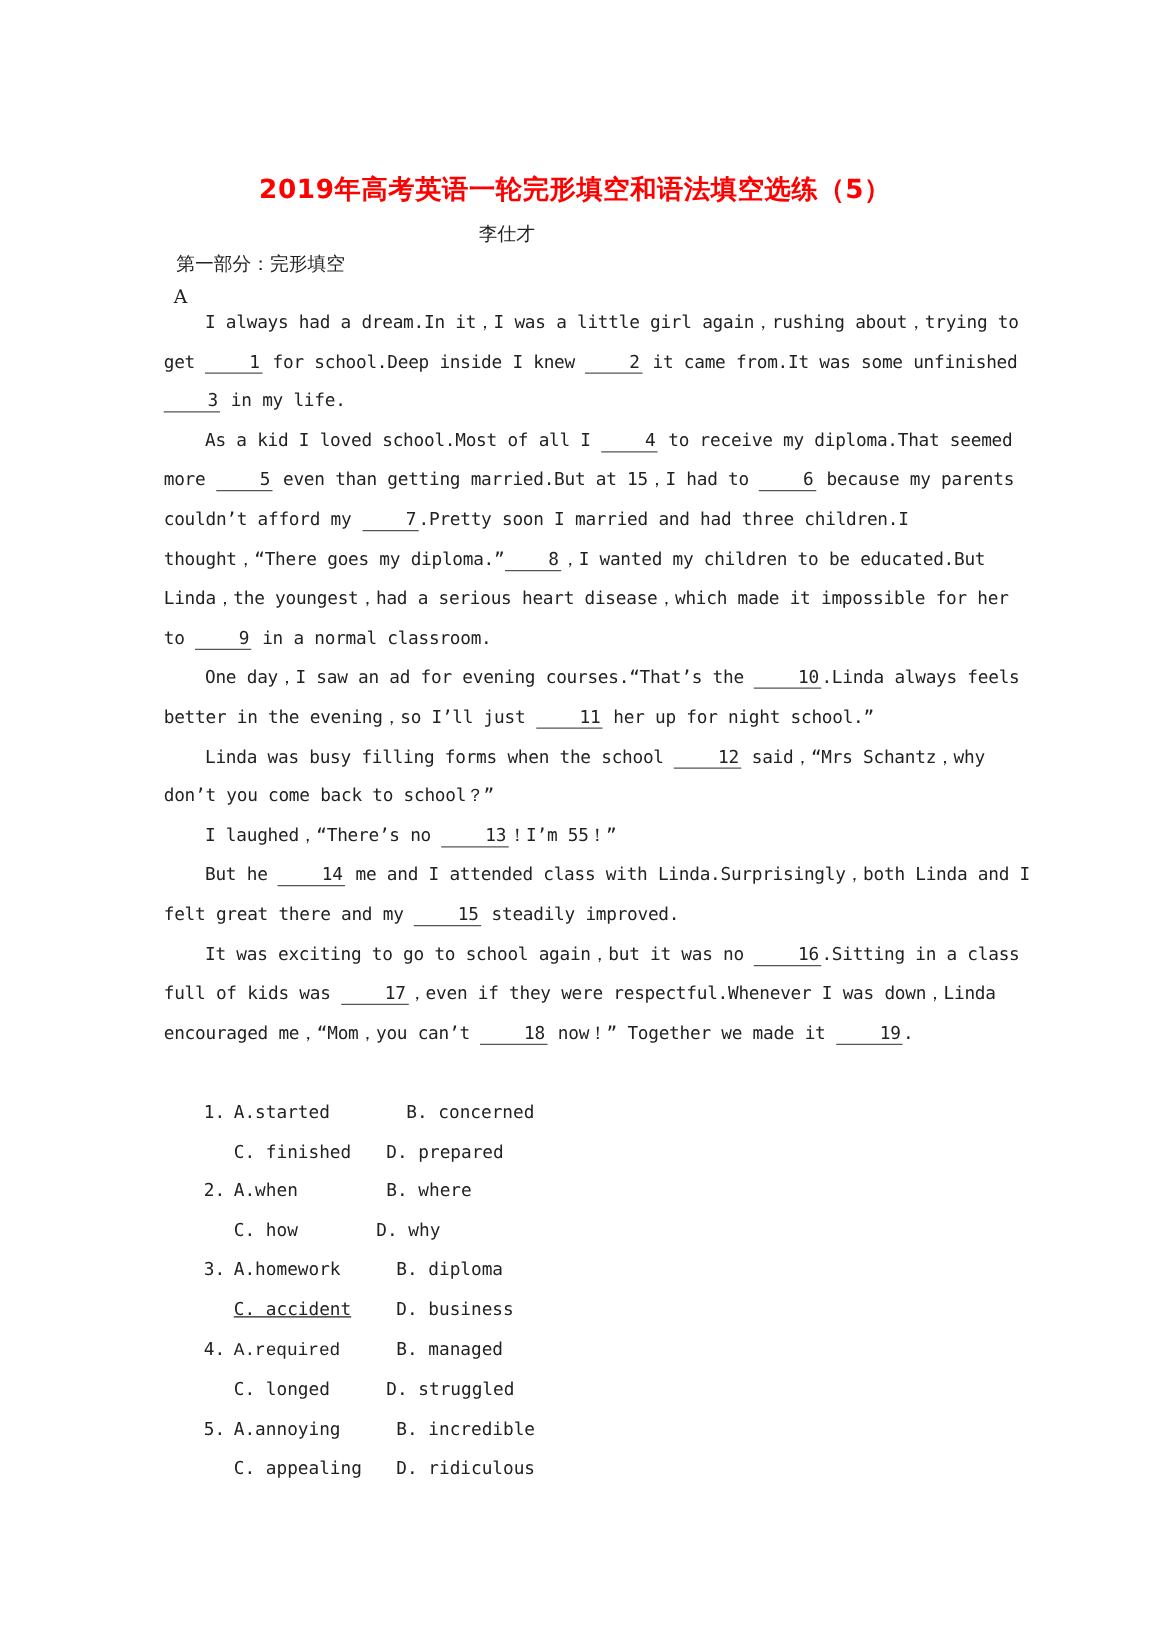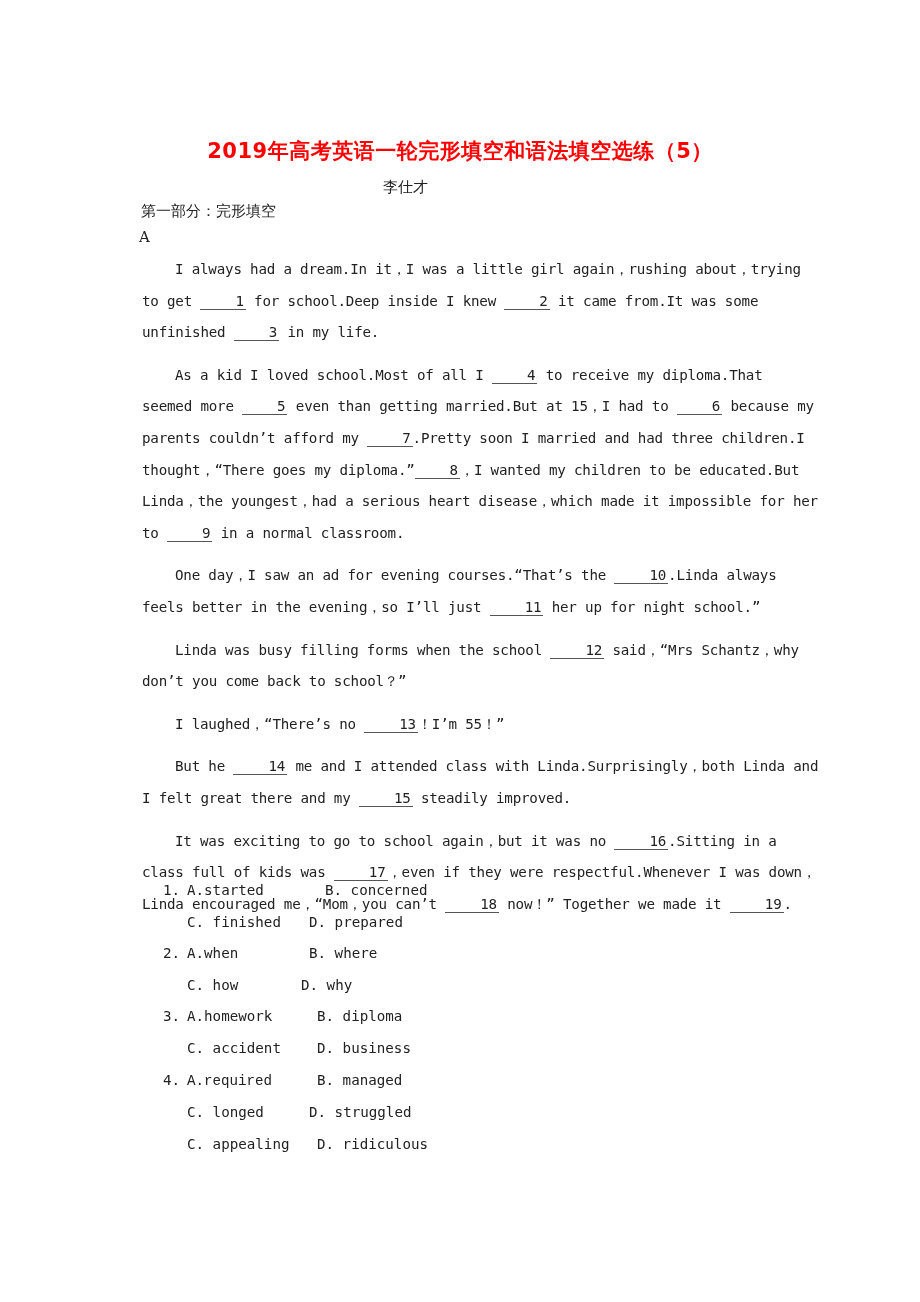--- a/index.html
+++ b/index.html
@@ -9,21 +9,21 @@
   .title { position: absolute; top: 121px; left: 0; width: 920px; text-align: center;
            font-family: "DejaVu Sans", "Liberation Sans", sans-serif;
            font-size: 21px; font-weight: bold; color: #ff0000; letter-spacing: 0.5px; }
   .author { position: absolute; top: 162px; left: 0; width: 811px; text-align: center;
             font-size: 15px; color: #222; }
   .section { position: absolute; top: 186px; left: 141px; font-size: 15px; color: #222; }
   .label-a { position: absolute; top: 212px; left: 139px; font-size: 15px; color: #222; }
   .passage { position: absolute; top: 227px; left: 131px; width: 700px;
              font-family: "DejaVu Sans Mono", "Liberation Mono", monospace;
              font-size: 14.2px; line-height: 31.6px; color: #222; letter-spacing: -0.2px; }
-  .passage p { margin: 11px; text-indent: 33px; text-align: left; }
+  .passage p { margin: 0; text-indent: 33px; text-align: left; }
   .blank { display: inline-block; min-width: 40px; text-align: center;
            border-bottom: 1px solid #555; line-height: 16px; padding: 0 2px; }
   .options { position: absolute; top: 859px; left: 163px;
              font-family: "DejaVu Sans Mono", "Liberation Mono", monospace;
              font-size: 14.2px; line-height: 31.6px; color: #222; }
   .opt-row { white-space: pre; }
   .opt-row.sub { padding-left: 24px; }
   .opt { display: inline-block; }
 </style>
 </head>
@@ -44,18 +44,19 @@
       <p><span>But he </span><span class="blank">14</span><span> me and I attended class with Linda.Surprisingly，both Linda and I felt great there and my </span><span class="blank">15</span><span> steadily improved.</span></p>
       <p><span>It was exciting to go to school again，but it was no </span><span class="blank">16</span><span>.Sitting in a class full of kids was </span><span class="blank">17</span><span>，even if they were respectful.Whenever I was down，Linda encouraged me，“Mom，you can’t </span><span class="blank">18</span><span> now！” Together we made it </span><span class="blank">19</span><span>.</span></p>
     </div>
 
   <div class="options" id="options">
       <div class="opt-row"><span class="opt" style="width: 24px;">1.</span><span class="opt" style="width: 138px;">A.started</span><span class="opt">B. concerned</span></div>
       <div class="opt-row sub"><span class="opt" style="width: 122px;">C. finished</span><span class="opt">D. prepared</span></div>
       <div class="opt-row"><span class="opt" style="width: 24px;">2.</span><span class="opt" style="width: 122px;">A.when</span><span class="opt">B. where</span></div>
       <div class="opt-row sub"><span class="opt" style="width: 114px;">C. how</span><span class="opt">D. why</span></div>
       <div class="opt-row"><span class="opt" style="width: 24px;">3.</span><span class="opt" style="width: 130px;">A.homework</span><span class="opt">B. diploma</span></div>
-      <div class="opt-row sub"><span class="opt" style="width: 130px;">C. accident</span><span class="opt">D. business</span></div>
+      <div class="opt-row sub"><span class="opt" style="width: 130px; text-decoration: underline;">C. accident</span><span class="opt">D. business</span></div>
       <div class="opt-row"><span class="opt" style="width: 24px;">4.</span><span class="opt" style="width: 130px; font-family: Liberation Mono, monospace;">A.required</span><span class="opt">B. managed</span></div>
       <div class="opt-row sub"><span class="opt" style="width: 122px;">C. longed</span><span class="opt">D. struggled</span></div>
+      <div class="opt-row"><span class="opt" style="width: 24px;">5.</span><span class="opt" style="width: 130px;">A.annoying</span><span class="opt">B. incredible</span></div>
       <div class="opt-row sub"><span class="opt" style="width: 130px;">C. appealing</span><span class="opt">D. ridiculous</span></div>
     </div>
 </div>
 
 </body></html>

